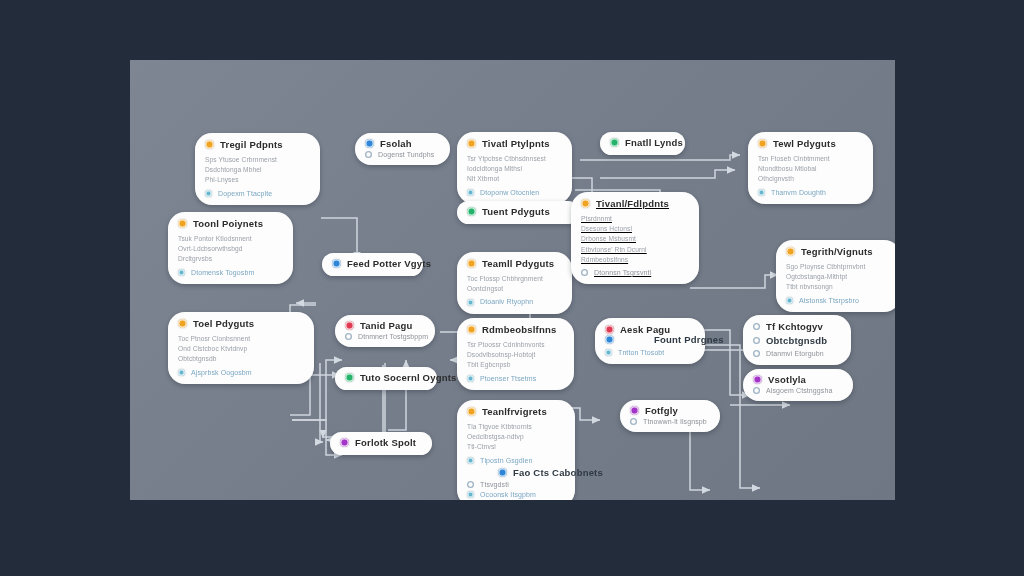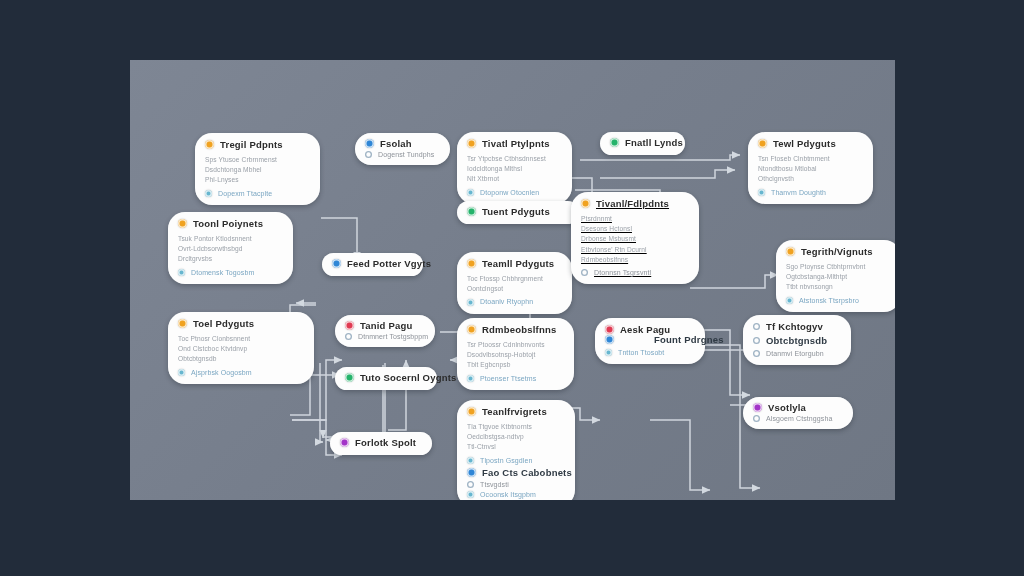--- a/index.html
+++ b/index.html
@@ -326,22 +326,32 @@
       <div class="row" style="margin-top:4px;">
           <span class="dot sm hollow"></span>
           <span class="title alt">Obtcbtgnsdb</span>
         </div>
       <div class="row" style="margin-top:4px;">
           <span class="dot sm hollow"></span>
           <span class="sub">Dtanmvi Etorgubn</span>
         </div>
     </div>
 
-
-    <div class="node compact" style="left:613px;top:337px;width:110px;">
+    <div class="node compact" style="left:490px;top:340px;width:100px;">
+      <div class="row">
+          <span class="dot" style="background:#a334c8"></span>
+          <span class="title">Fotfgly</span>
+        </div>
+      <div class="row foot">
+          <span class="dot sm hollow"></span>
+          <span class="sub">Ttnowwn-lt Ilsgnspb</span>
+        </div>
+    </div>
+
+    <div class="node compact" style="left:613px;top:309px;width:110px;">
       <div class="row">
           <span class="dot" style="background:#a334c8"></span>
           <span class="title">Vsotlyla</span>
         </div>
       <div class="row foot">
           <span class="dot sm hollow"></span>
           <span class="sub">Alsgoem Ctstnggsha</span>
         </div>
     </div>
 
@@ -359,21 +369,21 @@
         </div>
       <div class="body">
         <div class="line">Tla Ttgvoe Ktbtnornts</div>
         <div class="line">Oedclbstgsa-ndtvp</div>
         <div class="line">Ttl-Ctnvsl</div>
       </div>
       <div class="row foot">
           <span class="dot sm" style="background:#67b6cf"></span>
           <span class="sub link">Tlpostn Gsgdlen</span>
         </div>
-      <div class="row" style="margin-top:4px;">
+      <div class="row" style="margin-top:4px;margin-left:31px;">
           <span class="dot" style="background:#2f86d6"></span>
           <span class="title alt">Fao Cts Cabobnets</span>
         </div>
       <div class="row" style="margin-top:3px;">
           <span class="dot sm hollow"></span>
           <span class="sub">Ttsvgdsti</span>
         </div>
       <div class="row" style="margin-top:3px;">
           <span class="dot sm" style="background:#67b6cf"></span>
           <span class="sub link">Ocoonsk Itsgpbm</span>

